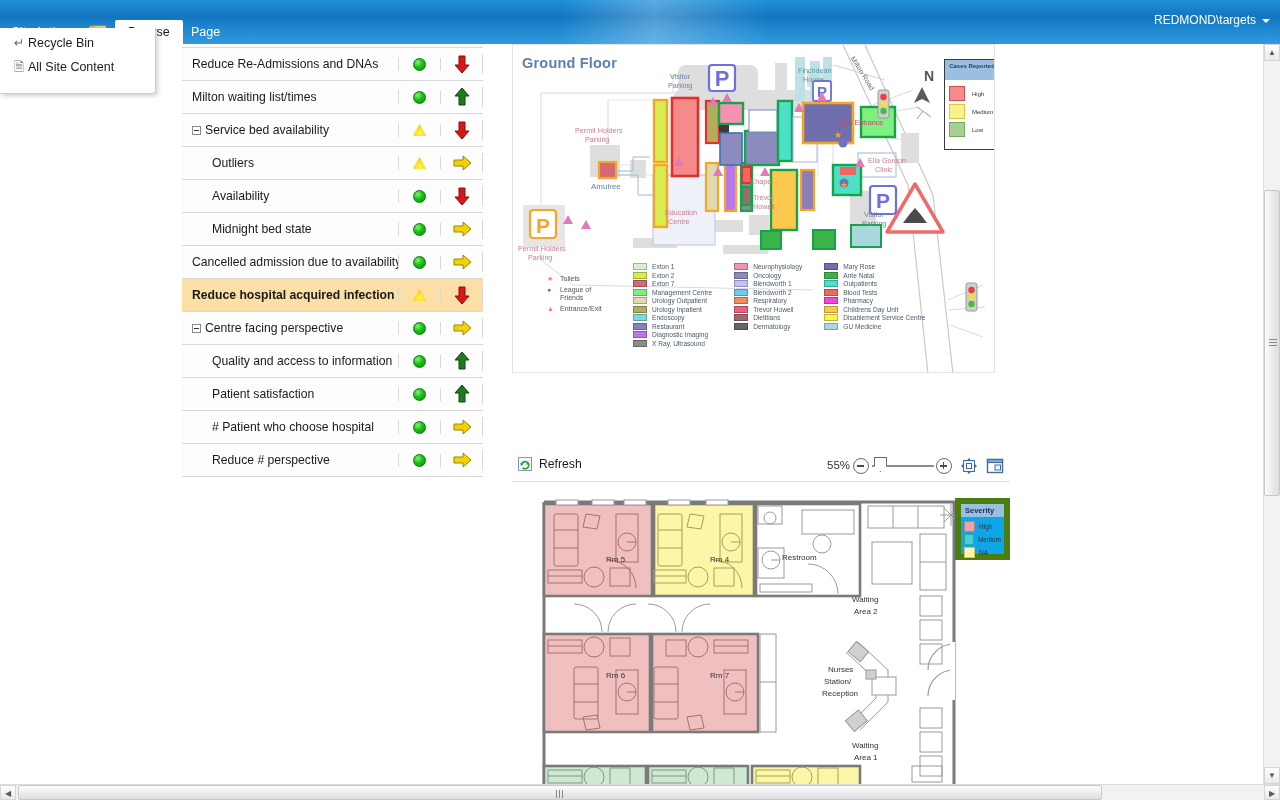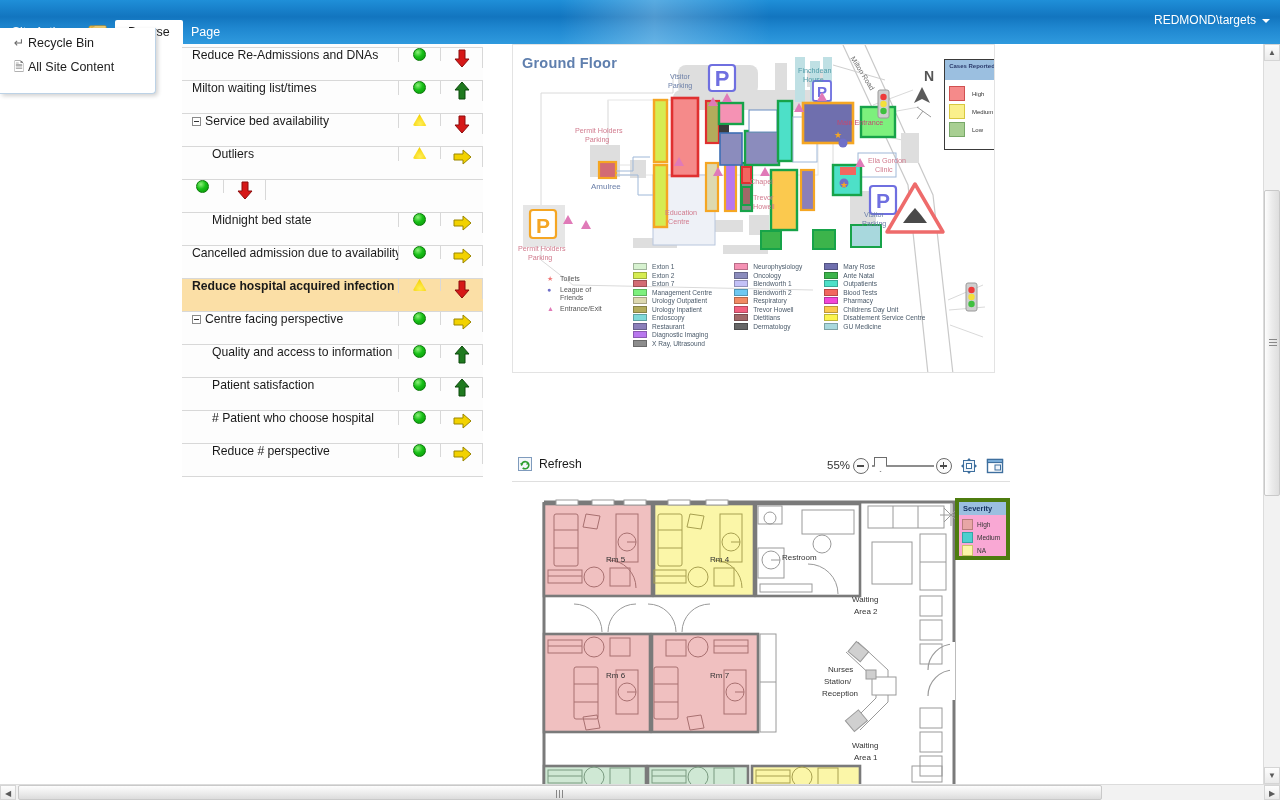--- a/index.html
+++ b/index.html
@@ -70,21 +70,21 @@
   #ql-recycle { top: 7px; }
   #ql-allsite { top: 30px; }
   .ql-item .gl { display: inline-block; width: 18px; text-align: center; color: #6a6a6a; }
 
   
   #scorecard {
     position: absolute; left: 182px; top: 44px; width: 301px; height: 472px;
     background: #ffffff; overflow: hidden;
   }
   .sc-row {
-    position: relative; display: flex; align-items: flex-start;
+    position: relative; display: flex; align-items: center;
     height: 33px; border-bottom: 1px solid #d8d8d8;
     background: #fdfdfd;
   }
   .sc-row.clipped { height: 4px; border-bottom: 1px solid #d8d8d8; }
   .sc-row.highlight { background: #fbdfa6; }
   .sc-row.highlight .sc-label { font-weight: bold; color: #1a1a1a; }
   .sc-label {
     flex: 1 1 auto; display: flex; align-items: center;
     font-size: 12.2px; color: #1a1a1a; white-space: nowrap; overflow: hidden;
     border-right: 1px solid #d8d8d8;
@@ -301,20 +301,23 @@
       <div class="sc-ind">
         <span class="tri yellow"></span>
       </div>
       <div class="sc-trend">
         <svg width="20" height="20" viewBox="0 0 20 20">
           <path d="M19 10 L11 17 L11 13 L2 13 L2 7 L11 7 L11 3 Z" fill="#f2d200" stroke="#9a8600" stroke-width="1"></path>
         </svg>
       </div>
     </div>
     <div class="sc-row">
+      <div class="sc-label lvl1">
+        <span>Availability</span>
+      </div>
       <div class="sc-ind">
         <span class="dot green"></span>
       </div>
       <div class="sc-trend">
         <svg width="20" height="20" viewBox="0 0 20 20">
           <path d="M10 19 L3 11 L7 11 L7 2 L13 2 L13 11 L17 11 Z" fill="#d61818" stroke="#8c0c0c" stroke-width="1"></path>
         </svg>
       </div>
     </div>
     <div class="sc-row">
@@ -916,21 +919,21 @@
         <rect x="194" y="276" width="20" height="18"></rect>
     </g>
     <g fill="none" stroke="#a8a050" stroke-width="1">
       <rect x="236" y="278" width="34" height="13"></rect>
         <path d="M236 284 h34"></path>
       <circle cx="282" cy="285" r="10"></circle>
         <rect x="298" y="276" width="20" height="18"></rect>
     </g>
   </svg>
 
-  <div id="fp-legend" style="position:absolute; left:435px; top:6px; width:55px; height:62px; background:#f9a8d4; border:4px solid #4d7c0f;">
+  <div id="fp-legend" style="position:absolute; left:435px; top:6px; width:55px; height:62px; background:#0ea5e9; border:6px solid #4d7c0f;">
     <div style="height:13px; background:#9bbfe0; color:#13305e; font-size:7.5px; font-weight:bold; padding-left:4px; line-height:13px;">Severity</div>
     <div style="padding:2px 3px;">
       <div style="display:flex;align-items:center;margin:2px 0;">
         <span style="width:11px;height:11px;background:#e8a6a6;border:1px solid #b97d7d;display:inline-block;"></span>
         <span style="font-size:6.5px;color:#333;margin-left:4px;">High</span>
       </div>
       <div style="display:flex;align-items:center;margin:2px 0;">
         <span style="width:11px;height:11px;background:#4ecfcf;border:1px solid #35a5a5;display:inline-block;"></span>
         <span style="font-size:6.5px;color:#333;margin-left:4px;">Medium</span>
       </div>

